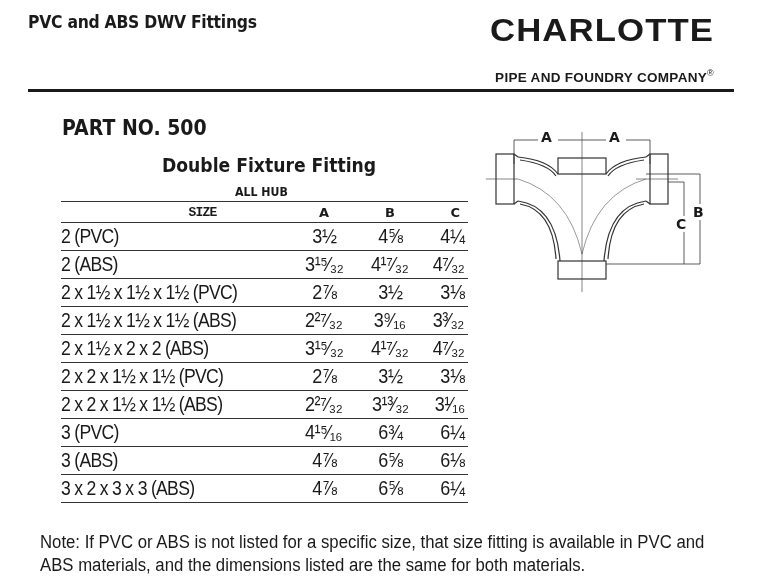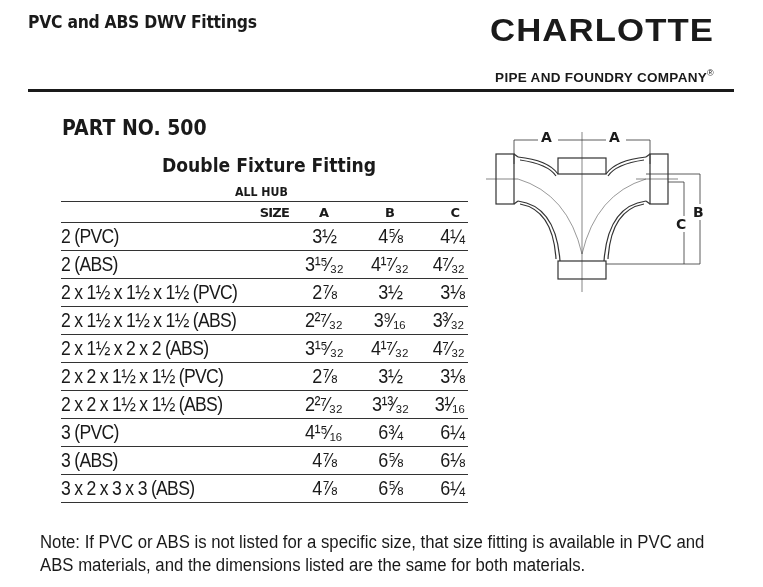--- a/index.html
+++ b/index.html
@@ -46,21 +46,21 @@
       font-size: 12.5px; color: #1a1a1a;
       transform: scaleX(0.88); transform-origin: left top;
     }
 
     .table { position: absolute; left: 61px; top: 201px; width: 407px; }
     .thead {
       display: flex; height: 22px; align-items: center;
       border-top: 1.5px solid #333; border-bottom: 1.5px solid #333;
       font-family: "DejaVu Sans", sans-serif; font-weight: bold; font-size: 13px;
     }
-    .thead .c-size { text-align: right; padding-left: 55px; }
+    .thead .c-size { text-align: center; padding-left: 55px; font-family: Liberation Mono, monospace; }
     .row {
       display: flex; height: 28px; align-items: center; padding-bottom: 1px;
       border-bottom: 1.5px solid #333;
       font-family: "Liberation Sans", sans-serif; font-size: 20px; color: #1a1a1a;
     }
     .c-size { width: 228px; text-align: left; letter-spacing: -0.8px; }
     .row .c-size { transform: scaleX(0.88); transform-origin: left bottom; white-space: nowrap; }
     .c-a { width: 70px; text-align: center; }
     .c-b { width: 62px; text-align: center; }
     .c-c { width: 47px; text-align: right; padding-right: 2px; }

